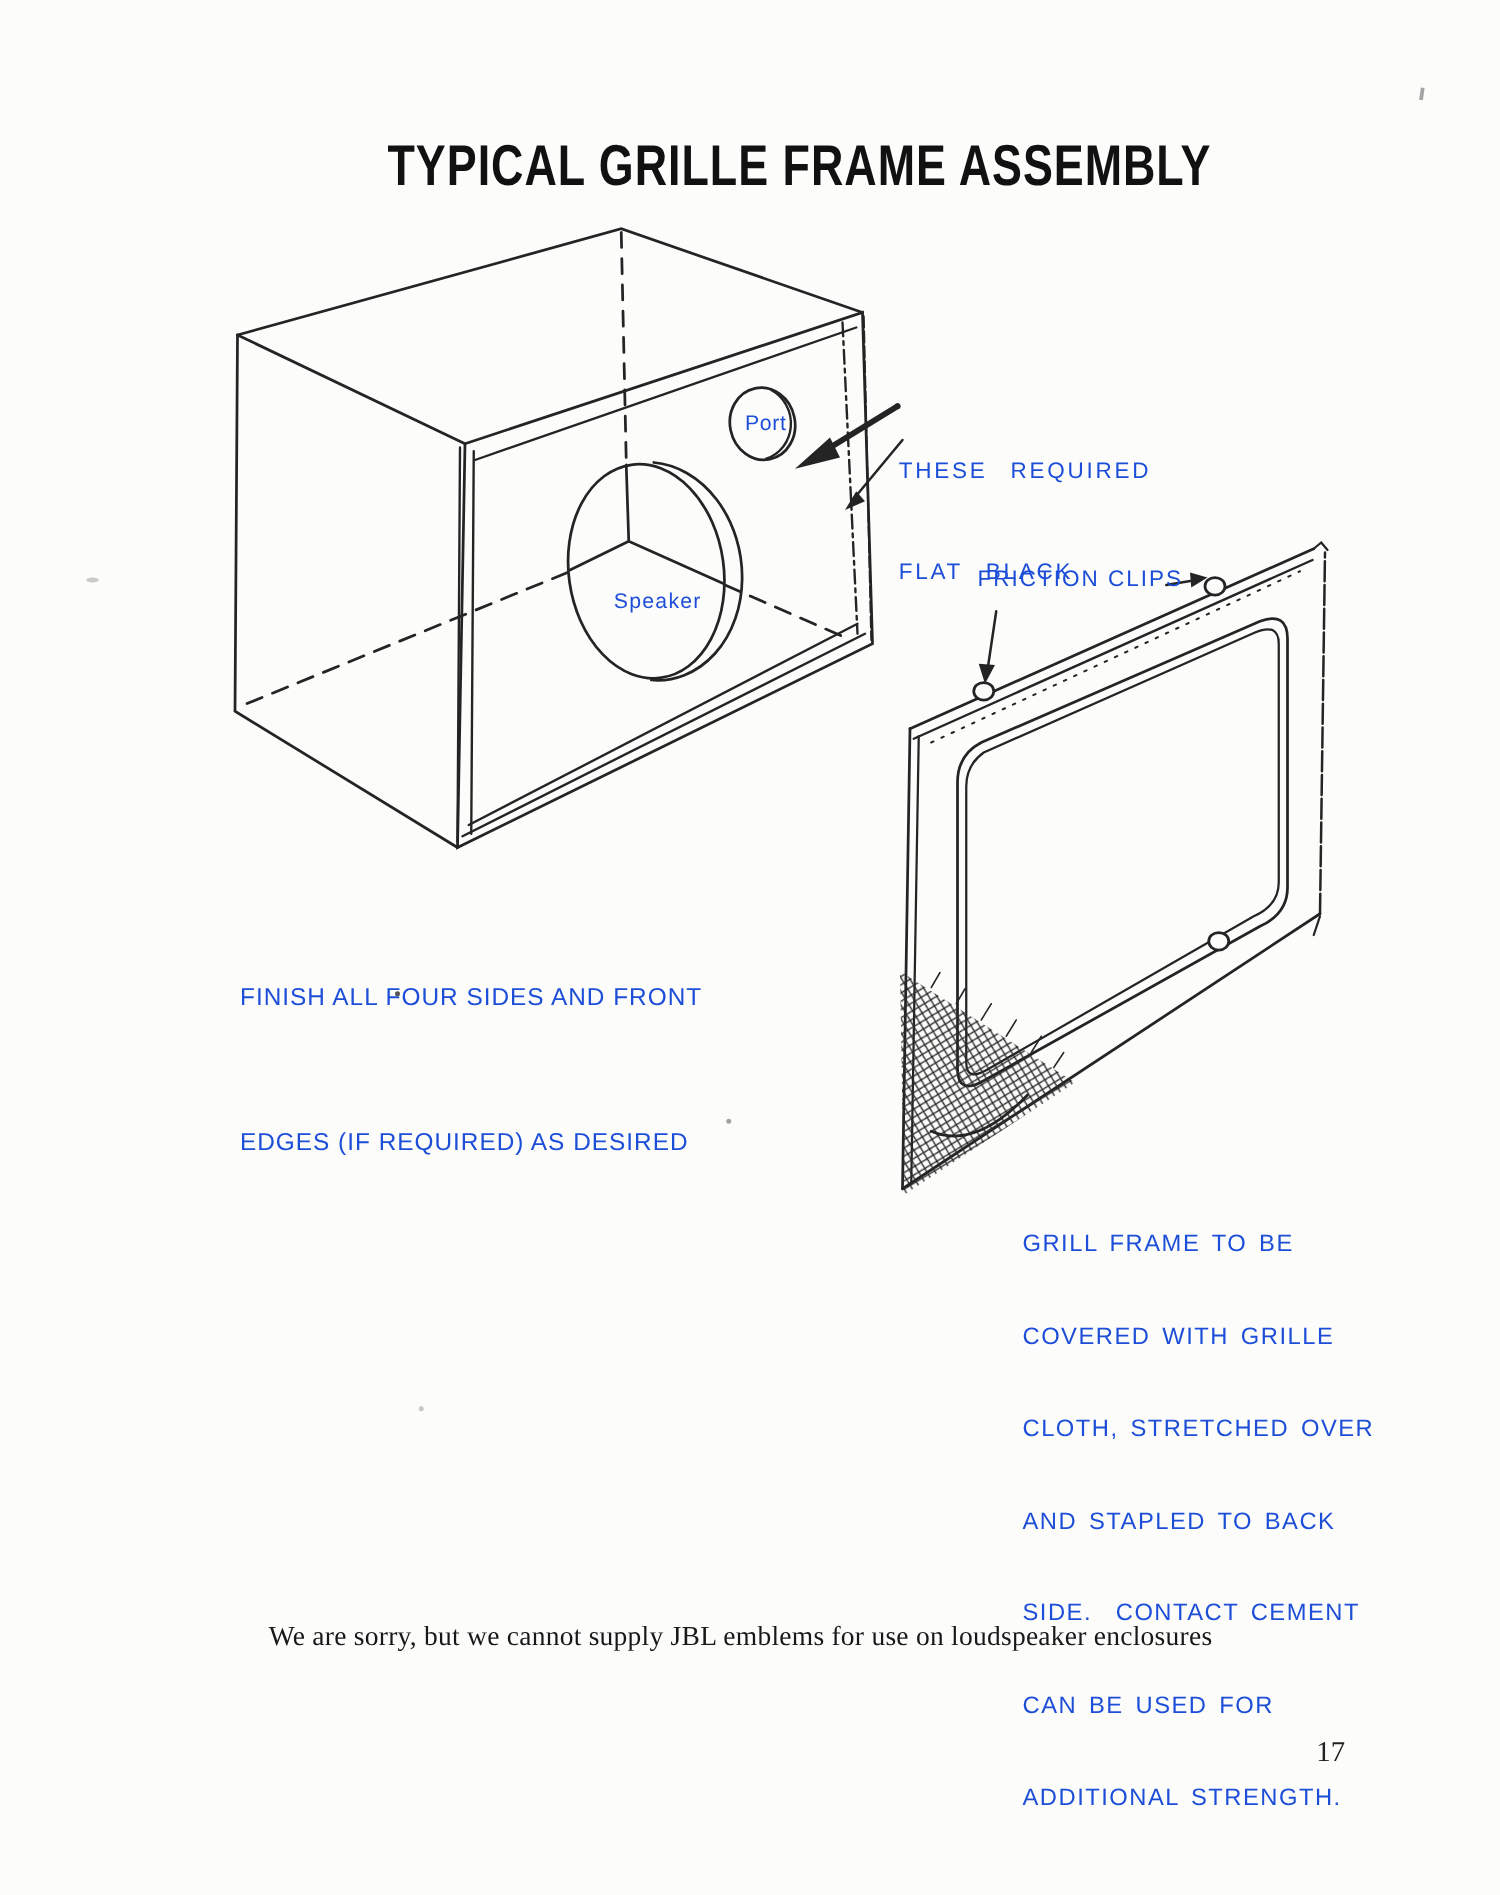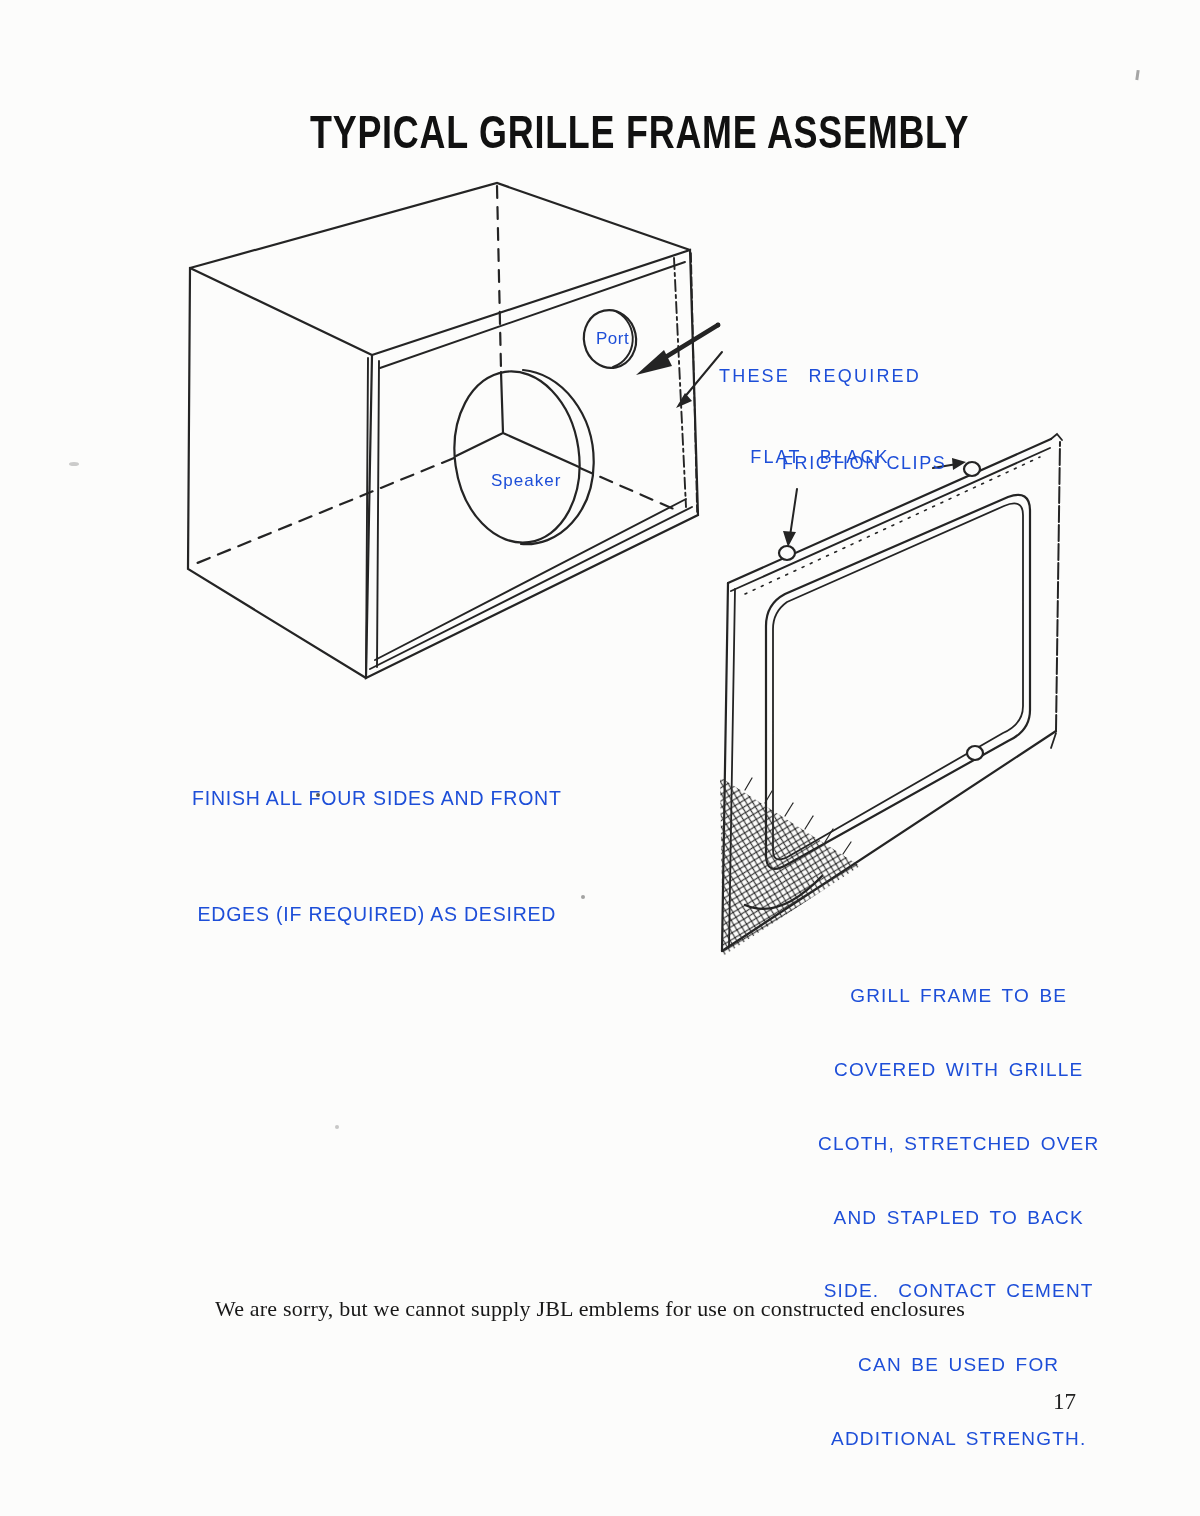--- a/index.html
+++ b/index.html
@@ -1,17 +1,17 @@
 <!DOCTYPE html>
 <html><head>
 <meta charset="utf-8">
 <style>
   html,body{margin:0;padding:0;}
   body{width:1200px;height:1516px;background:#fcfcfb;font-family:"Liberation Sans",sans-serif;}
-  .page{position:relative;width:1200px;height:1516px;overflow:hidden;background:#fcfcfb;text-align:center;}
+  .page{position:relative;width:1200px;height:1516px;overflow:hidden;background:#fcfcfb;}
   .abs{position:absolute;}
   .label{color:#1d4ed8;white-space:pre;}
   #title{left:310px;top:105px;font-size:46px;font-weight:700;color:#111;
          letter-spacing:1px;transform:scaleX(0.78);transform-origin:left top;white-space:pre;}
   #surface-note{left:719px;top:309px;font-size:18px;letter-spacing:2.2px;line-height:27px;word-spacing:2px;}
   #port-label{left:596px;top:329px;font-size:17px;letter-spacing:0.5px;}
   #speaker-label{left:479px;top:471px;font-size:17px;letter-spacing:1px;margin-left:12px;}
   #friction-label{left:782px;top:453px;font-size:18px;letter-spacing:1.6px;}
   #finish-note{left:192px;top:702px;font-size:19.5px;letter-spacing:0.8px;line-height:38.5px;}
   #grille-note{left:818px;top:935px;font-size:19px;letter-spacing:1.2px;line-height:24.6px;word-spacing:3px;}
@@ -134,18 +134,18 @@
     <div>CAN BE USED FOR</div>
     <div>ADDITIONAL STRENGTH.</div>
   </div>
 
   <div id="finish-note" class="abs label">
     <div>FINISH ALL FOUR SIDES AND FRONT</div>
     <div>EDGES (IF REQUIRED) AS DESIRED</div>
   </div>
 
   <div id="footer-paragraph" class="abs">
-    <div>We are sorry, but we cannot supply JBL emblems for use on constructed enclosures</div>
+    <div>We are sorry, but we cannot supply JBL emblems for use on loudspeaker enclosures</div>
     
   </div>
 
   <div id="page-number" class="abs">17</div>
 </div>
 
 </body></html>

